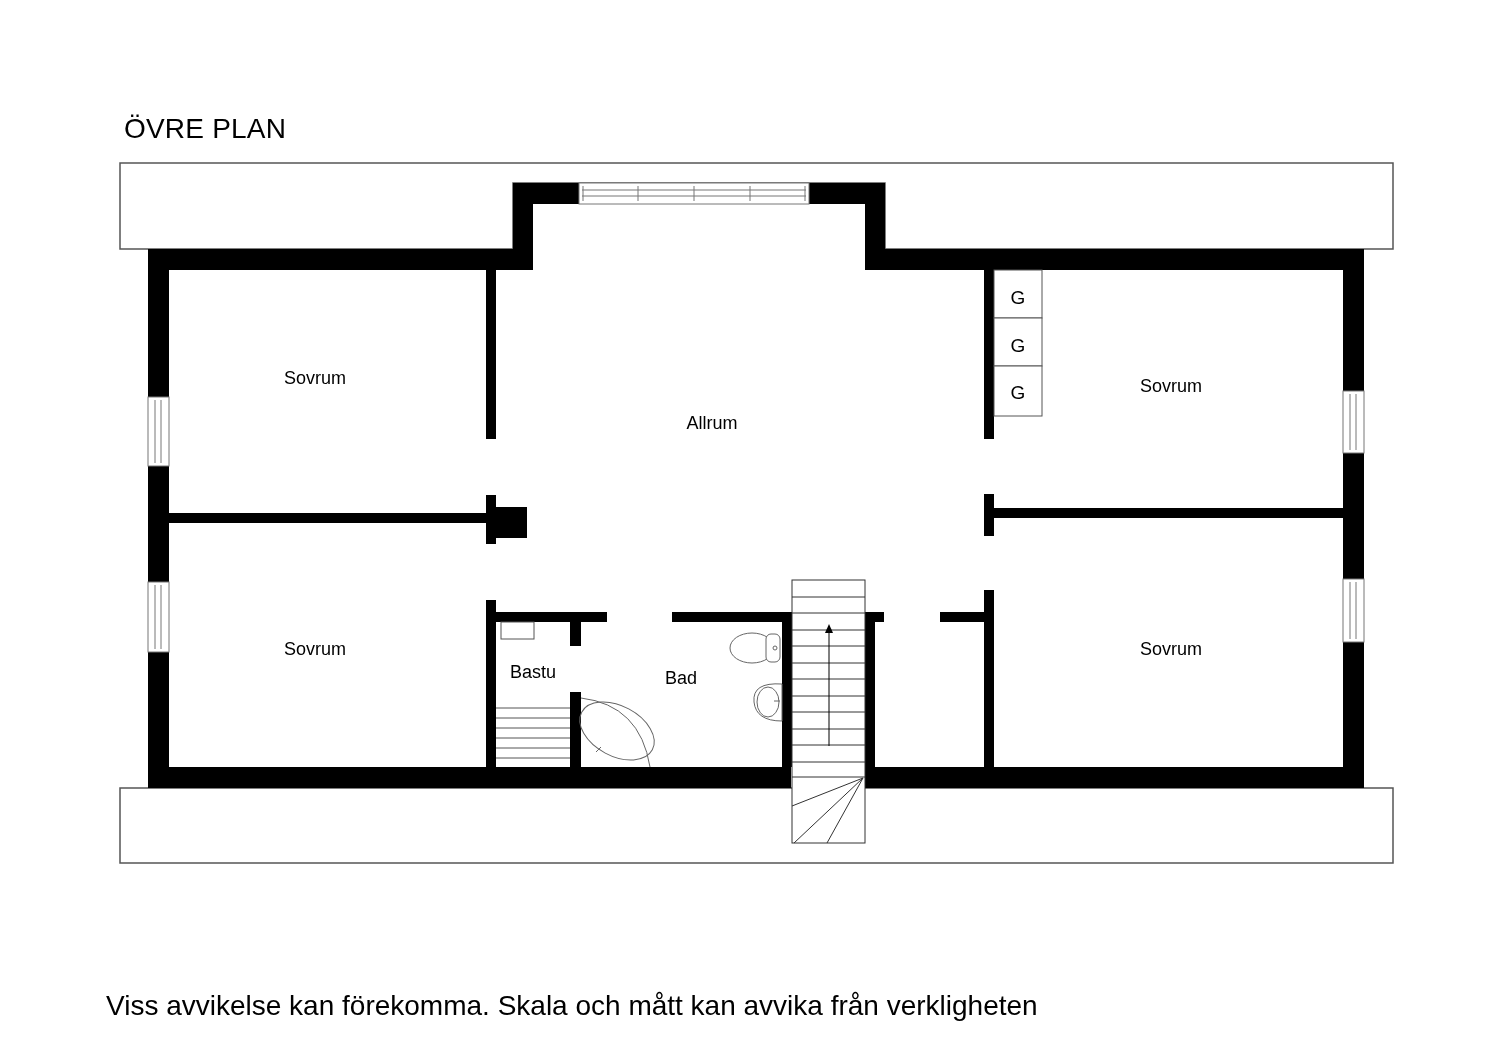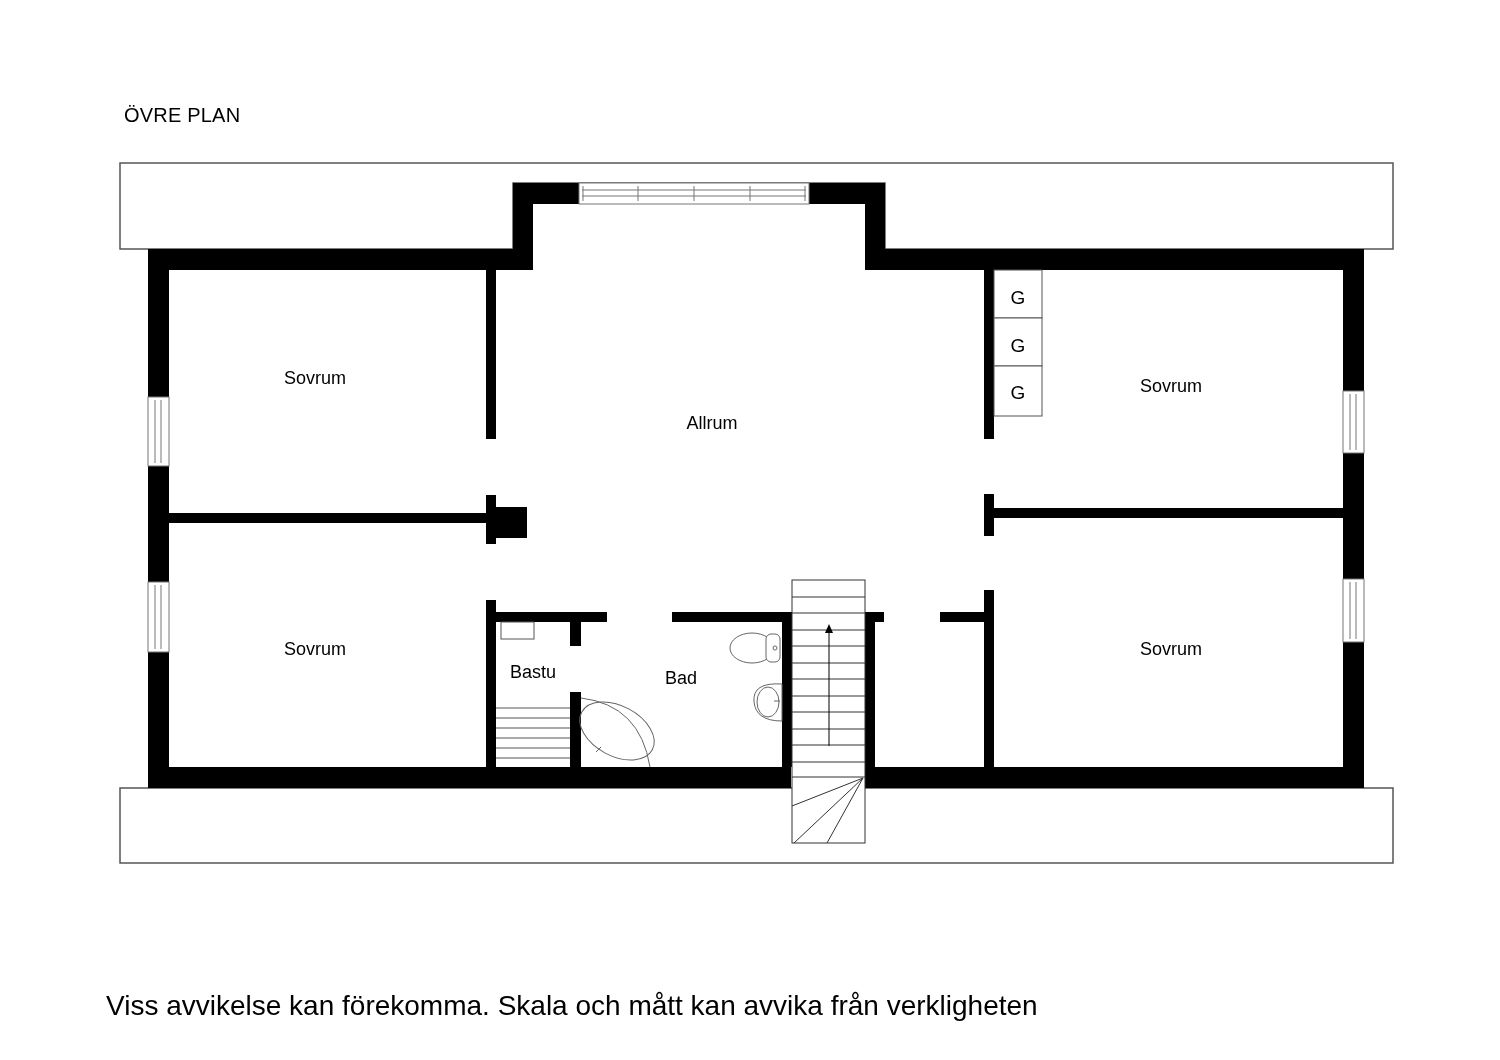--- a/index.html
+++ b/index.html
@@ -1,18 +1,18 @@
 <!DOCTYPE html>
 <html><head>
   <meta charset="utf-8">
   <style>
     html, body { margin: 0; padding: 0; background: #ffffff; }
     body { width: 1500px; height: 1060px; position: relative; overflow: hidden;
            font-family: "Liberation Sans", sans-serif; color: #000; }
-    .plan-title { position: absolute; left: 124px; top: 104px; font-size: 20px; letter-spacing: 0.2px; }
+    .plan-title { position: absolute; left: 124px; top: 113px; font-size: 28px; letter-spacing: 0.2px; }
     .disclaimer { position: absolute; left: 106px; top: 990px; font-size: 28px; white-space: nowrap; }
     svg.plan { position: absolute; left: 0; top: 0; }
     .room-label { font-family: "Liberation Sans", sans-serif; font-size: 18px; fill: #000; }
     .g-label { font-family: "Liberation Sans", sans-serif; font-size: 19px; fill: #000; }
   </style>
 </head>
 <body>
 
 <div class="plan-title">ÖVRE PLAN</div>
 

